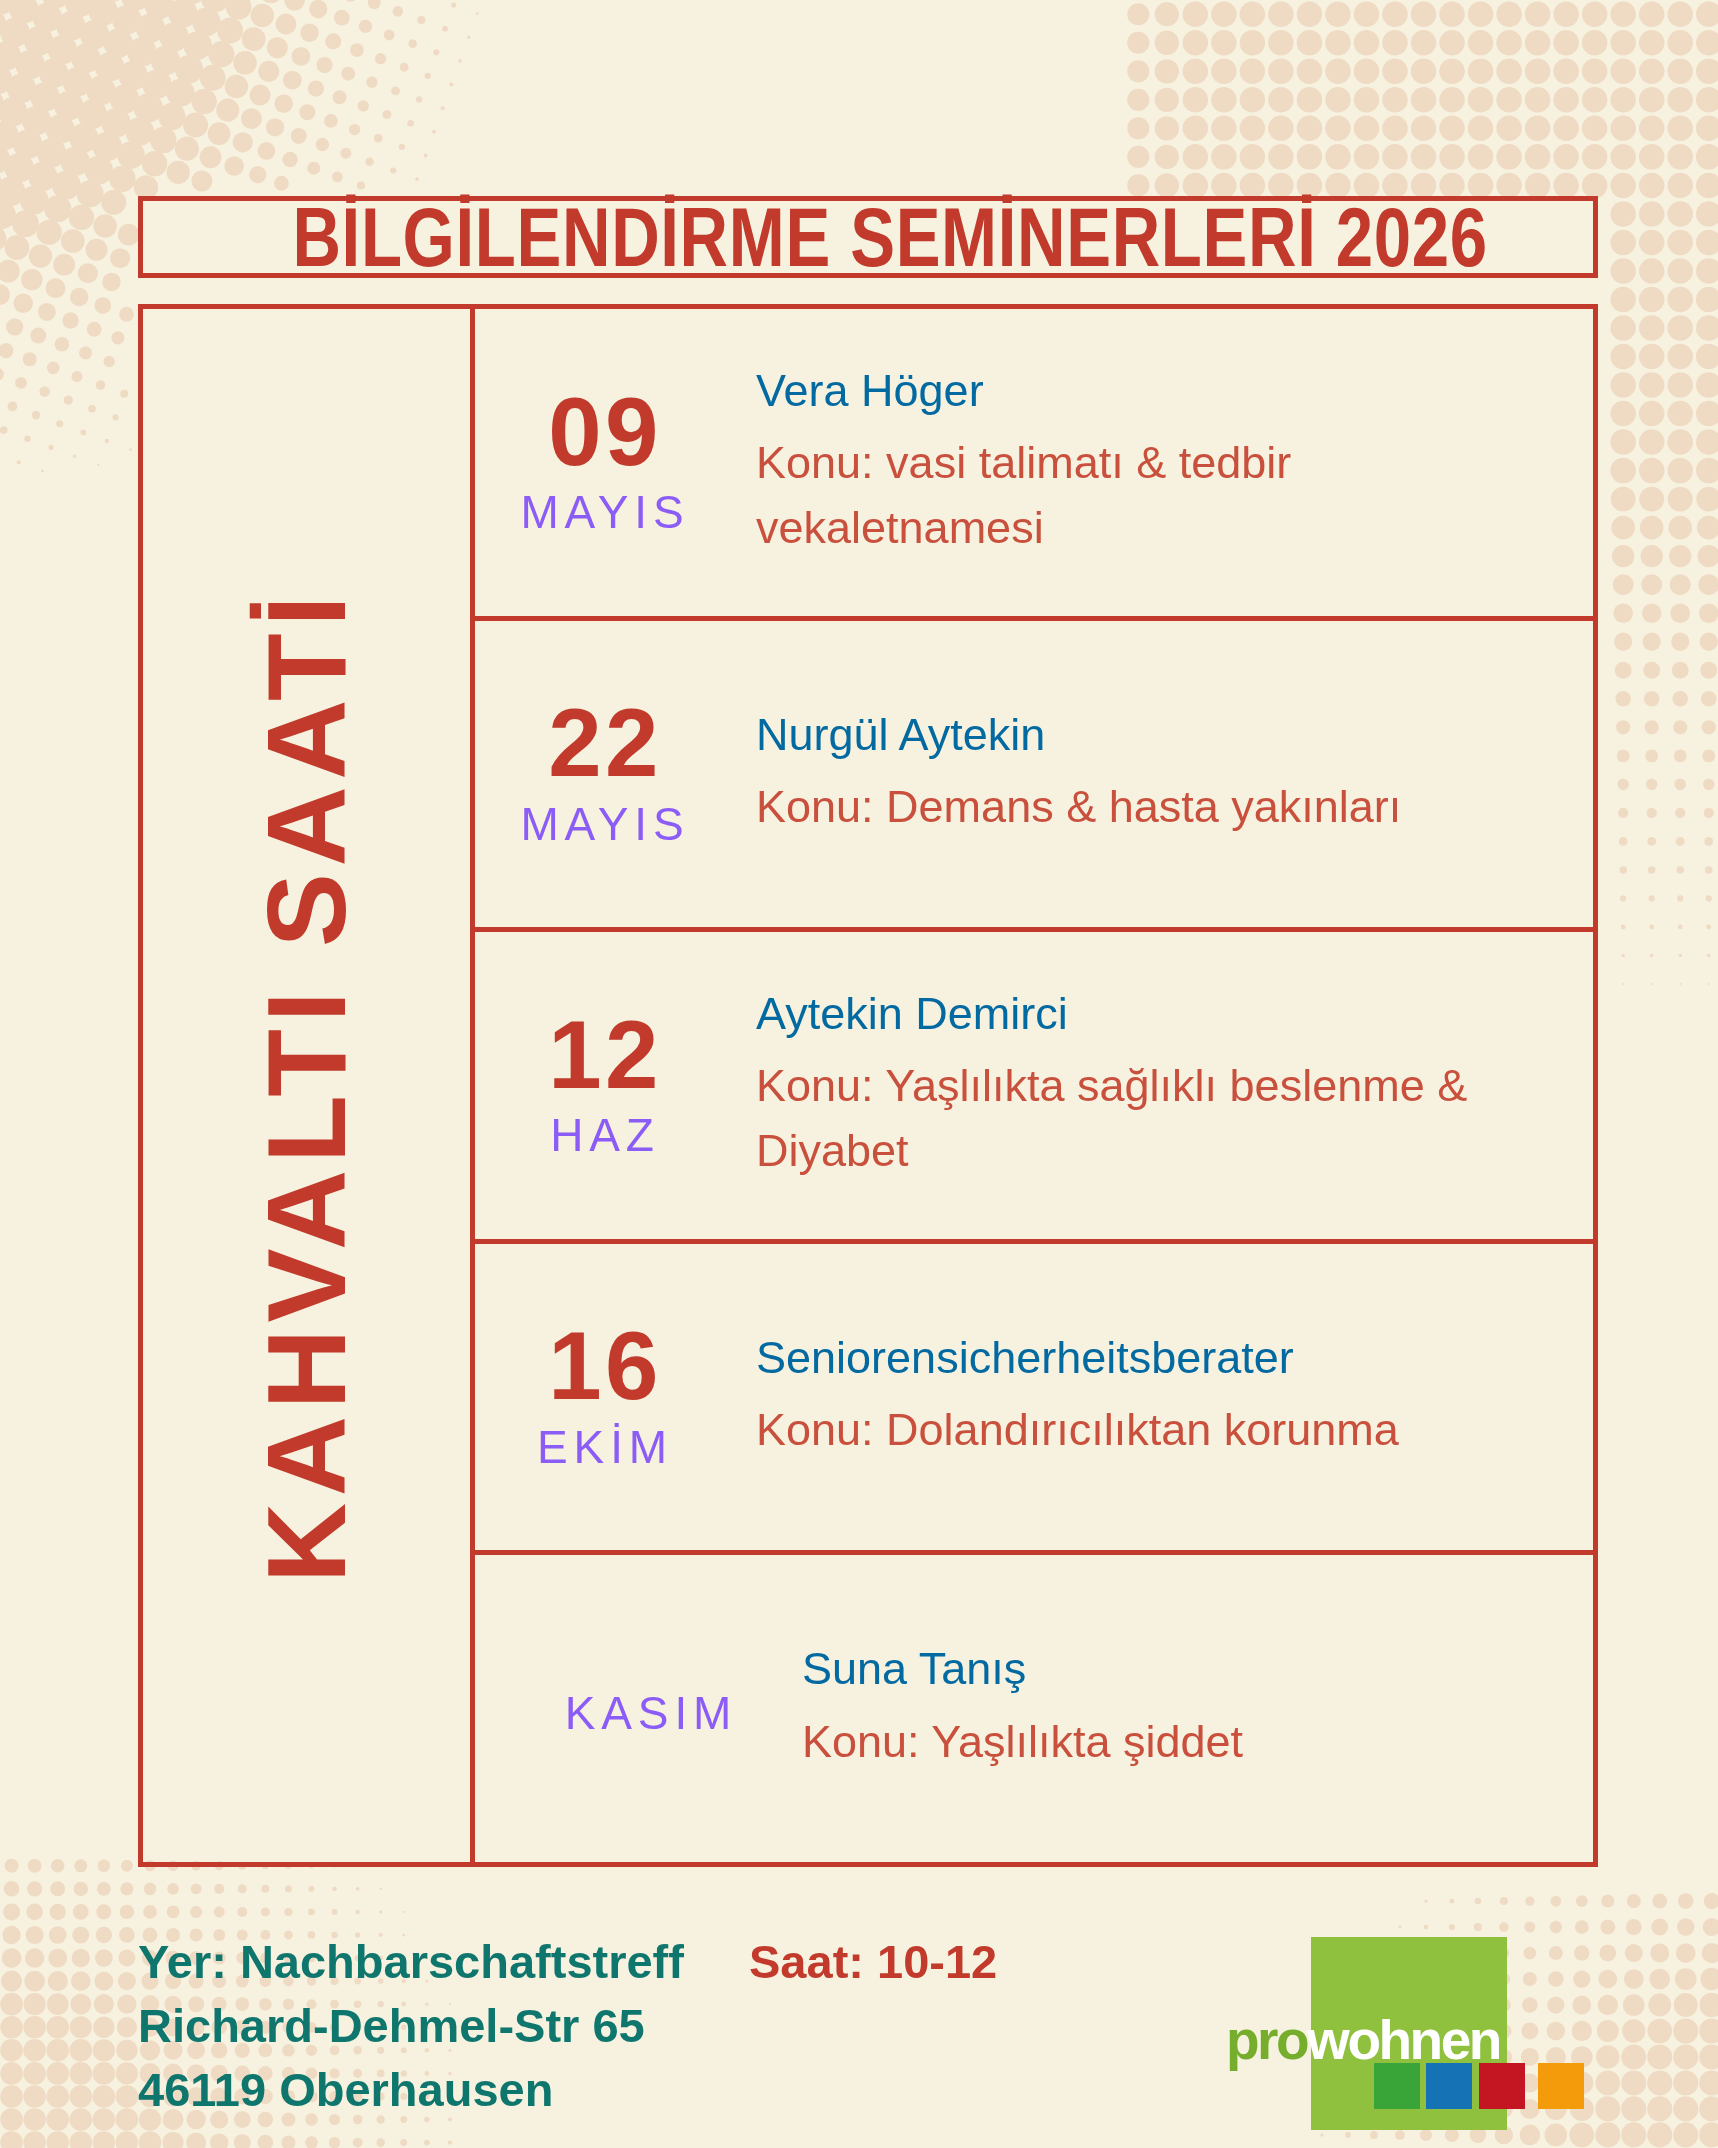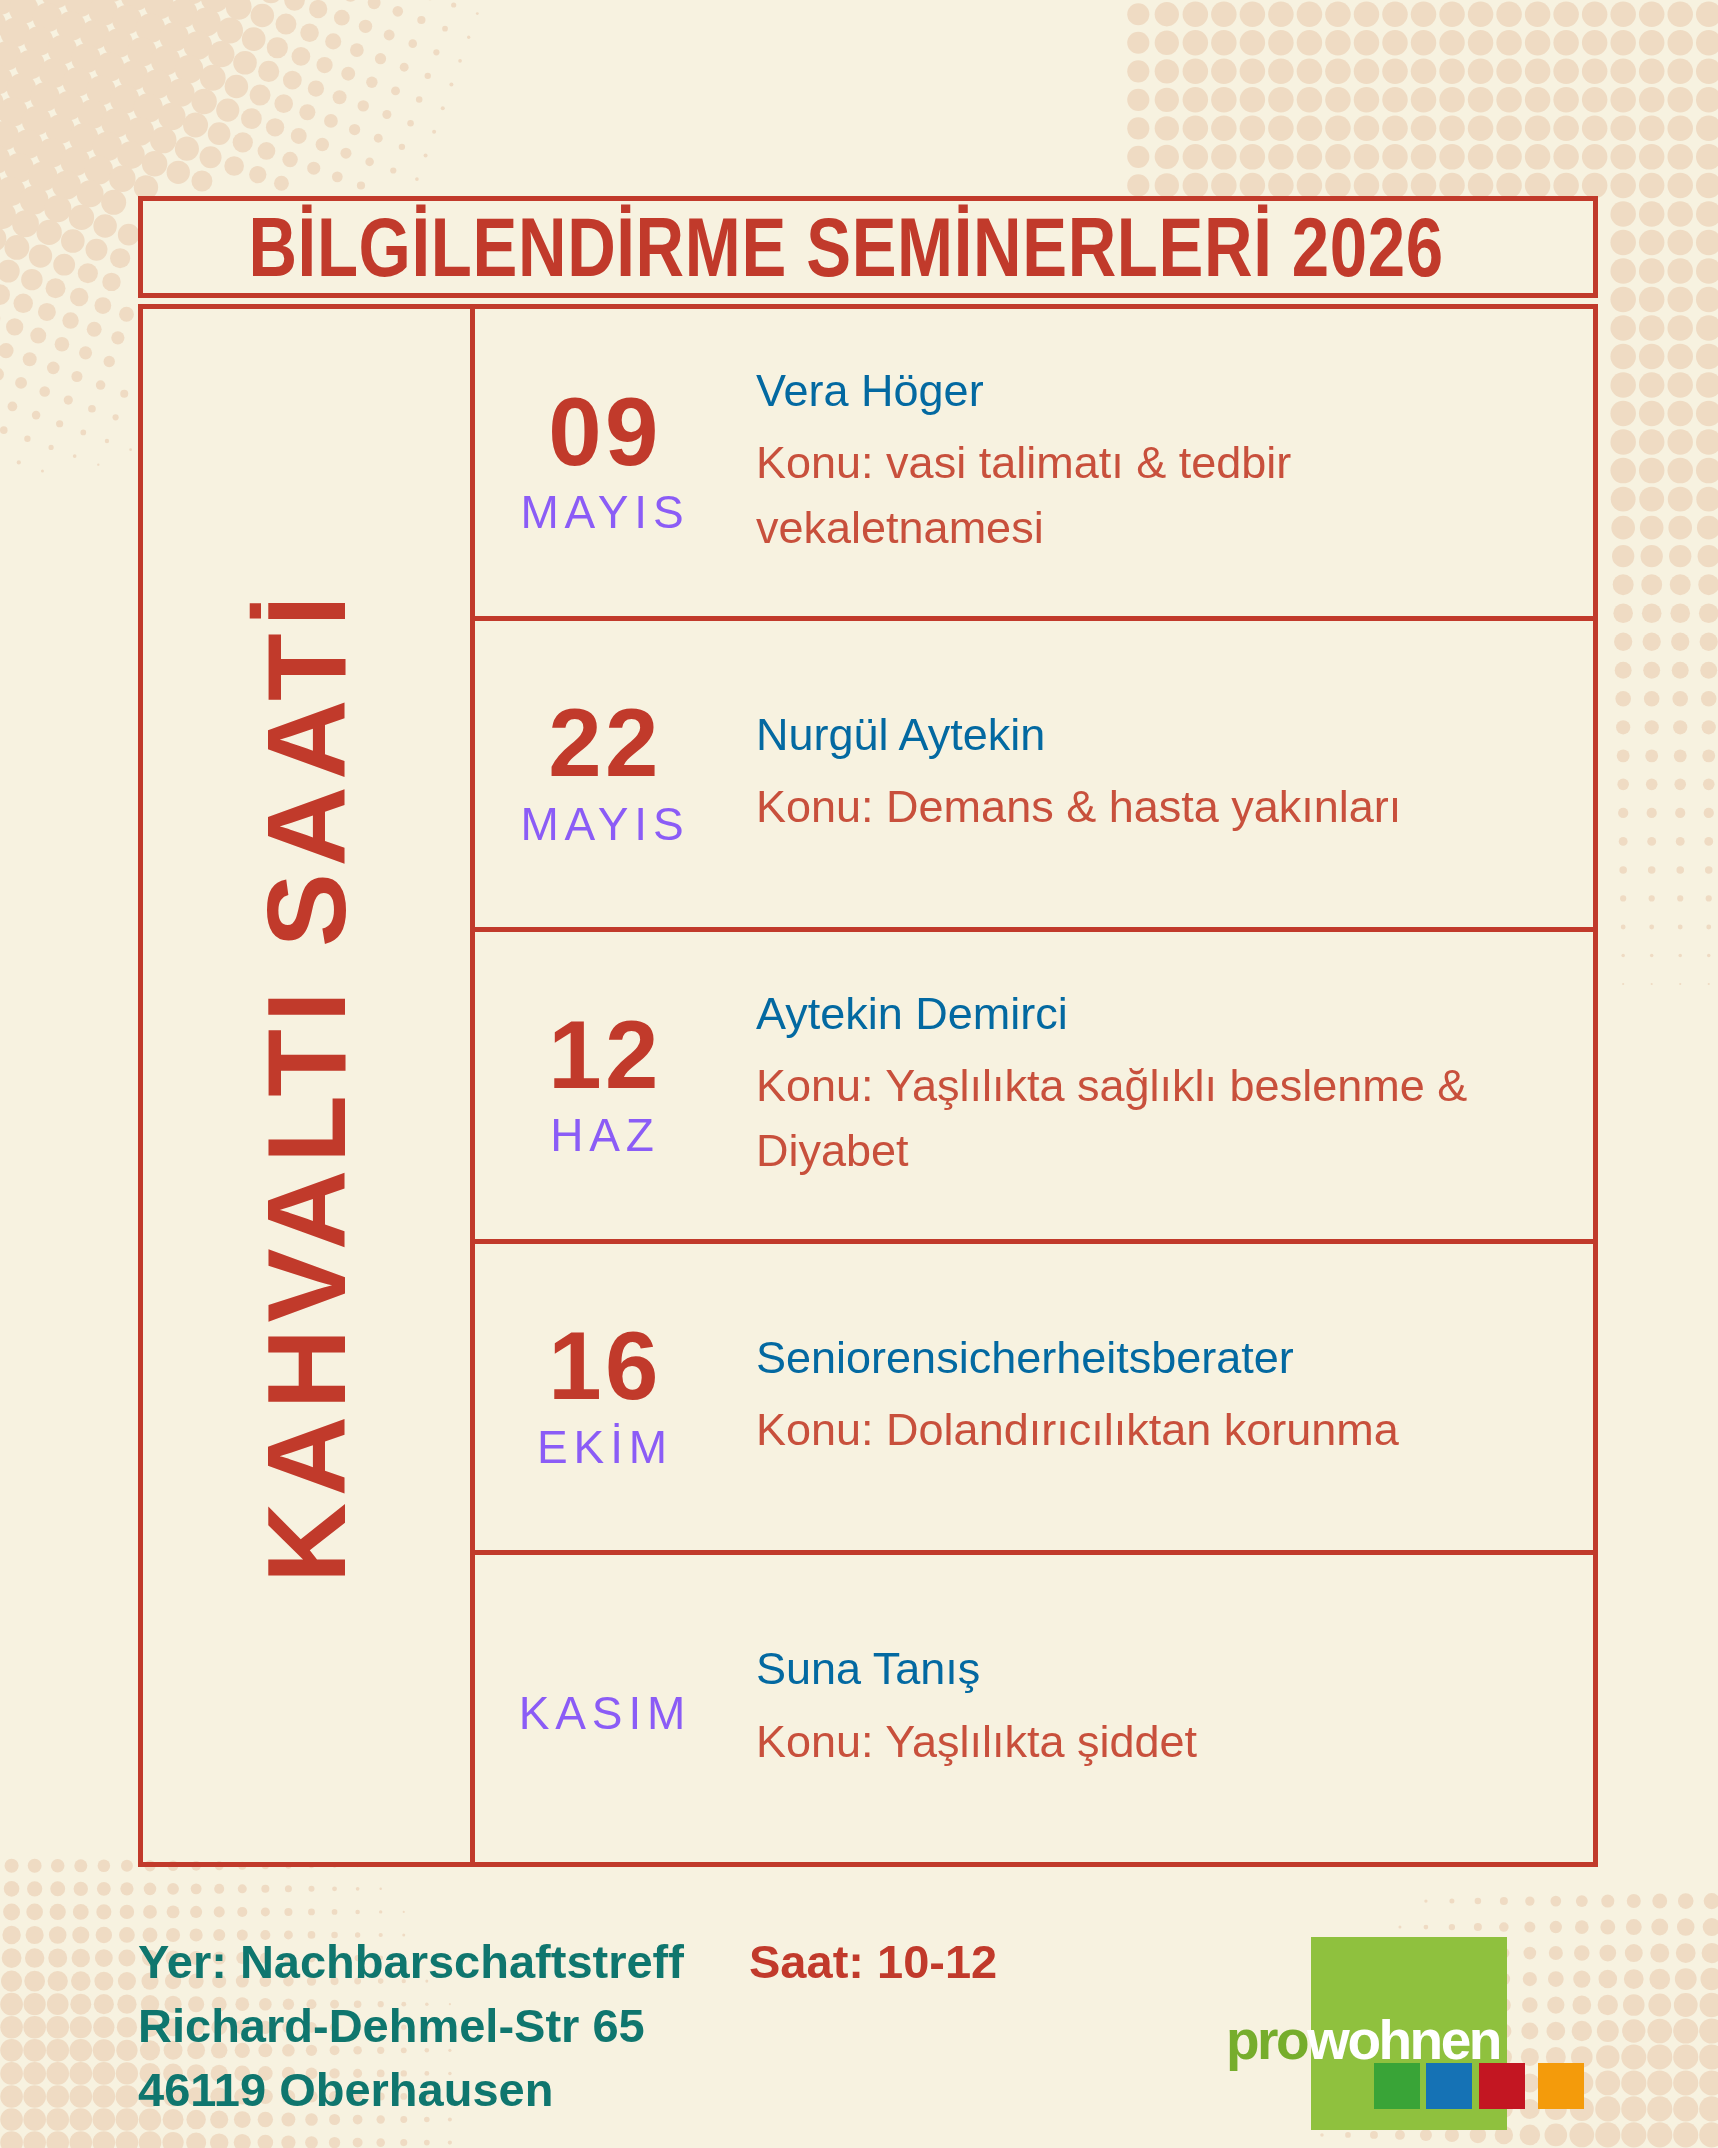--- a/index.html
+++ b/index.html
@@ -7,34 +7,34 @@
   .page{position:relative;width:1718px;height:2148px;background:#f7f2e0;overflow:hidden;}
 
   
   .ht{position:absolute;z-index:0;}
   #ht0{left:1124px;top:0;width:594px;height:1057px;}
   #ht1{left:0;top:0;width:604px;height:621px;}
   #ht2{left:0;top:1854px;width:453px;height:294px;}
   #ht3{left:1309px;top:1888px;width:409px;height:260px;}
 
   
-  .title-box{position:absolute;z-index:1;left:138px;top:196px;width:1460px;height:102px;
-    border:5.9px solid #c13a2b;box-sizing:border-box;display:flex;align-items:center;justify-content:flex-end;}
+  .title-box{position:absolute;z-index:1;left:138px;top:196px;width:1460px;height:82px;
+    border:5.9px solid #c13a2b;box-sizing:border-box;display:flex;align-items:center;justify-content:flex-start;}
   .title{font-size:84px;line-height:1;font-weight:bold;color:#c13a2b;white-space:nowrap;
     transform:scaleX(0.8);letter-spacing:0.8px;}
 
   
   .table-box{position:absolute;z-index:1;left:138px;top:304px;width:1460px;height:1563px;
     border:5.9px solid #c13a2b;box-sizing:border-box;display:flex;}
   .side-col{width:327px;flex-shrink:0;border-right:5.9px solid #c13a2b;position:relative;}
   .side-label{position:absolute;left:50%;top:50%;transform:translate(-50%,-50%) rotate(-90deg);
     font-size:111px;font-weight:bold;letter-spacing:6.7px;color:#c13a2b;white-space:nowrap;}
   .rows{flex:1;display:flex;flex-direction:column;}
   .row{flex:1;display:flex;align-items:center;border-bottom:5.9px solid #c13a2b;box-sizing:border-box;}
-  .row:last-child{border-bottom:none;}
+  .row:last-child{border-bottom:none;padding-left:46px;}
   .date-col{width:260px;flex-shrink:0;text-align:center;}
   .date-num{font-size:96px;line-height:0.95;font-weight:800;letter-spacing:3.4px;color:#c13a2b;}
   .date-num:empty{display:none;}
   .date-month{font-size:46px;font-weight:normal;letter-spacing:5.9px;color:#8b5cf6;margin-top:8.4px;}
   .info-col{flex:1;padding:0 42px 0 21px;}
   .speaker{font-size:45px;font-weight:normal;color:#0369a1;margin-bottom:13.4px;}
   .topic{font-size:45px;line-height:65px;font-weight:normal;color:#c8503c;}
 
   
   .footer-loc{position:absolute;z-index:1;left:138px;top:1930px;font-size:47px;line-height:64px;

